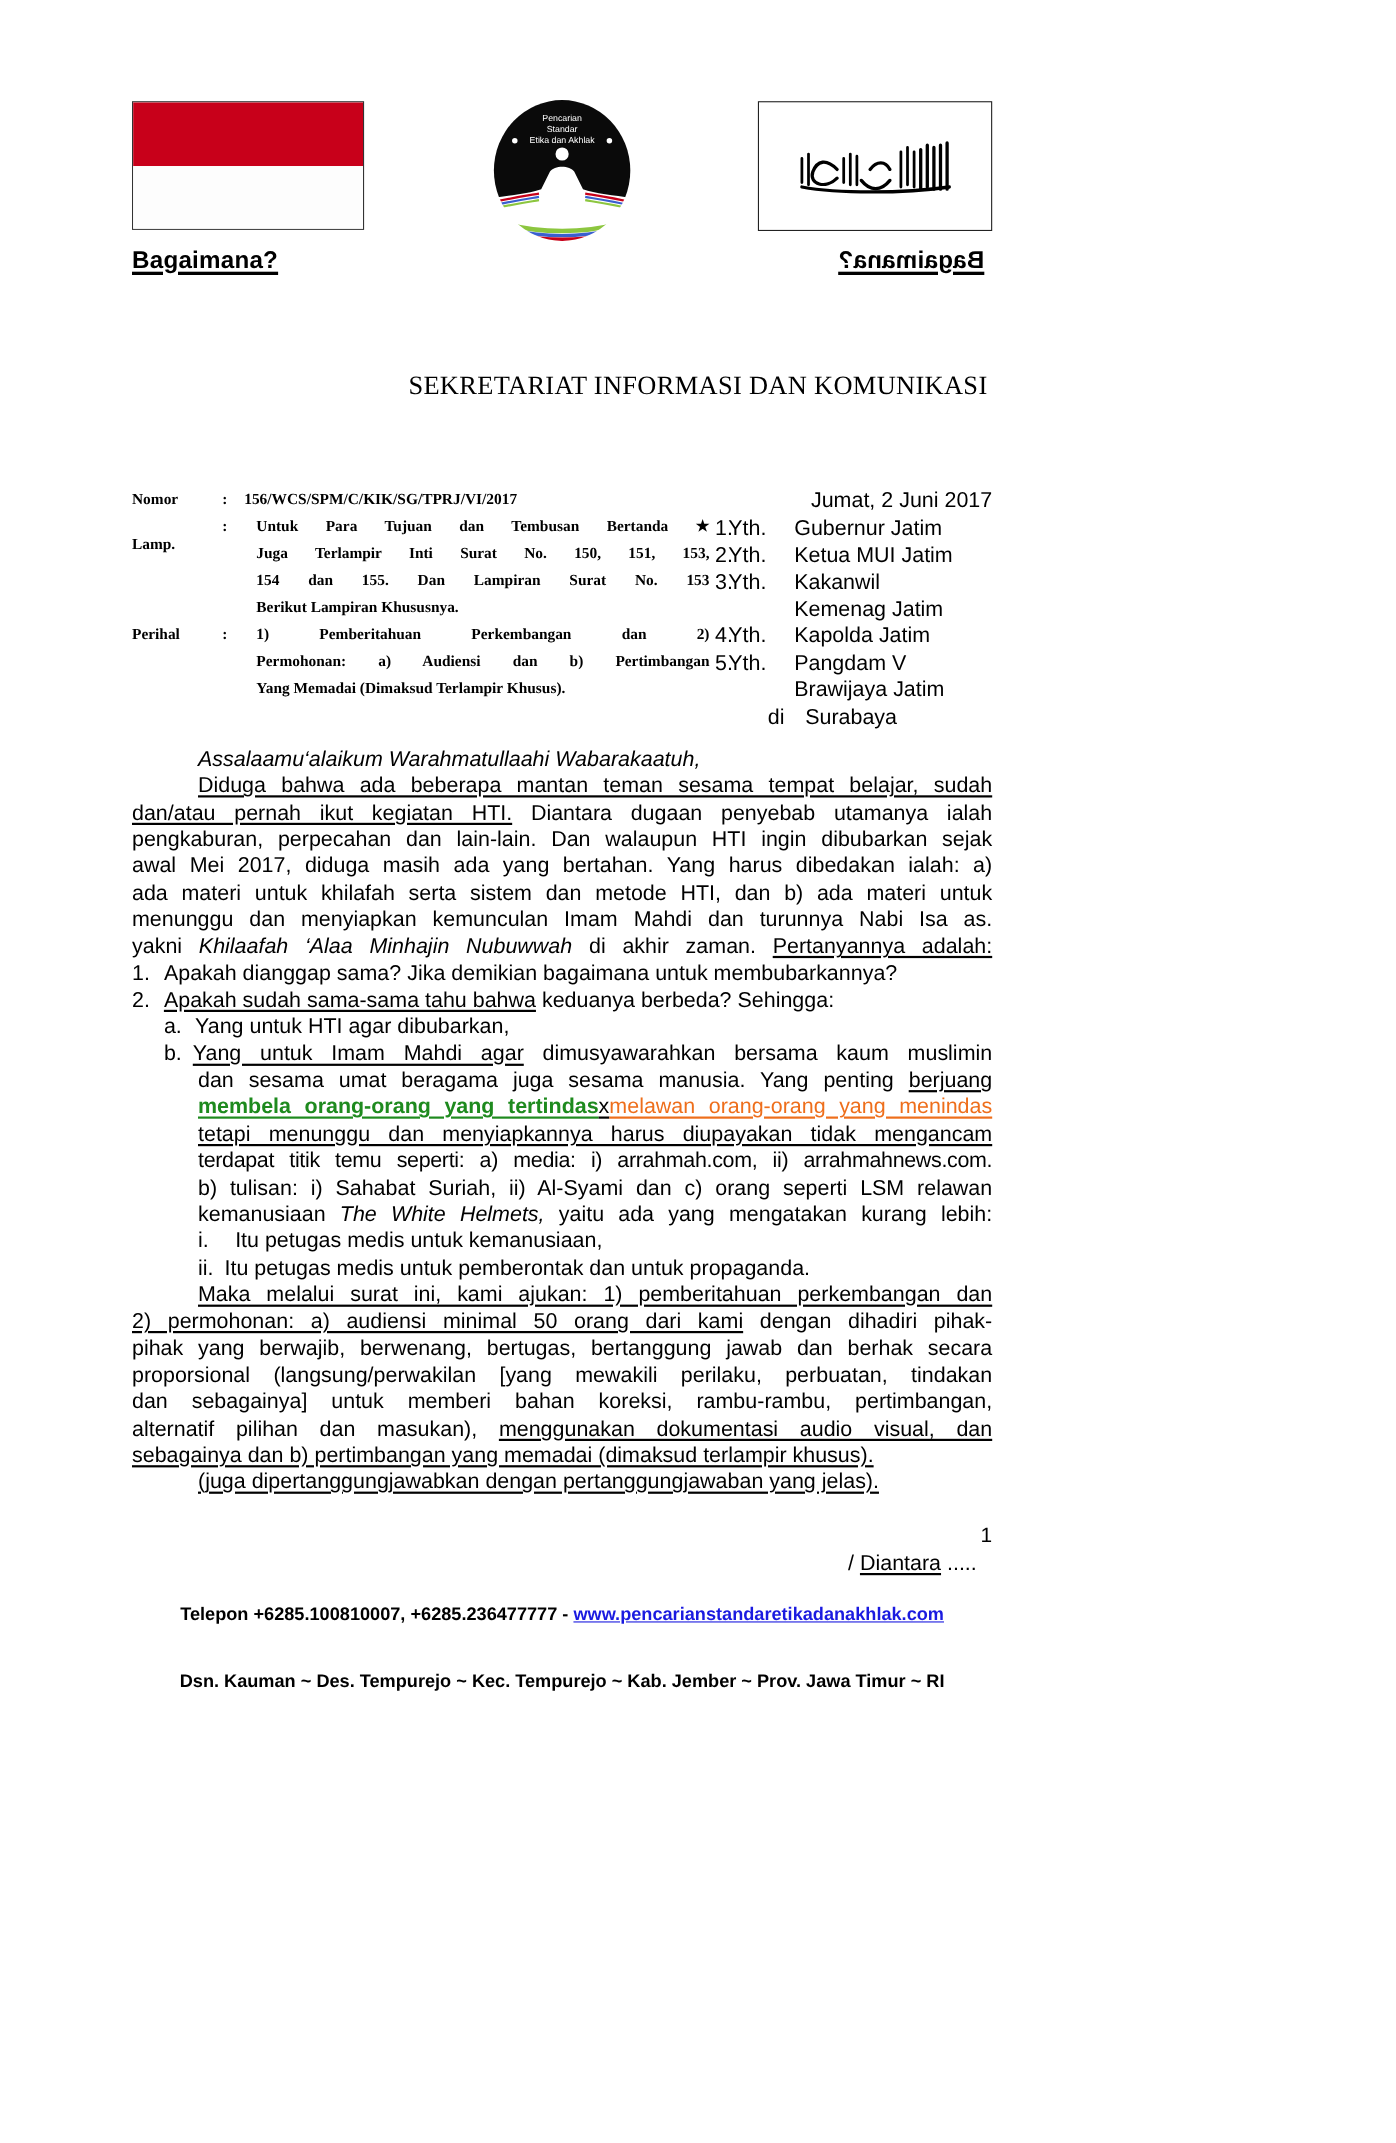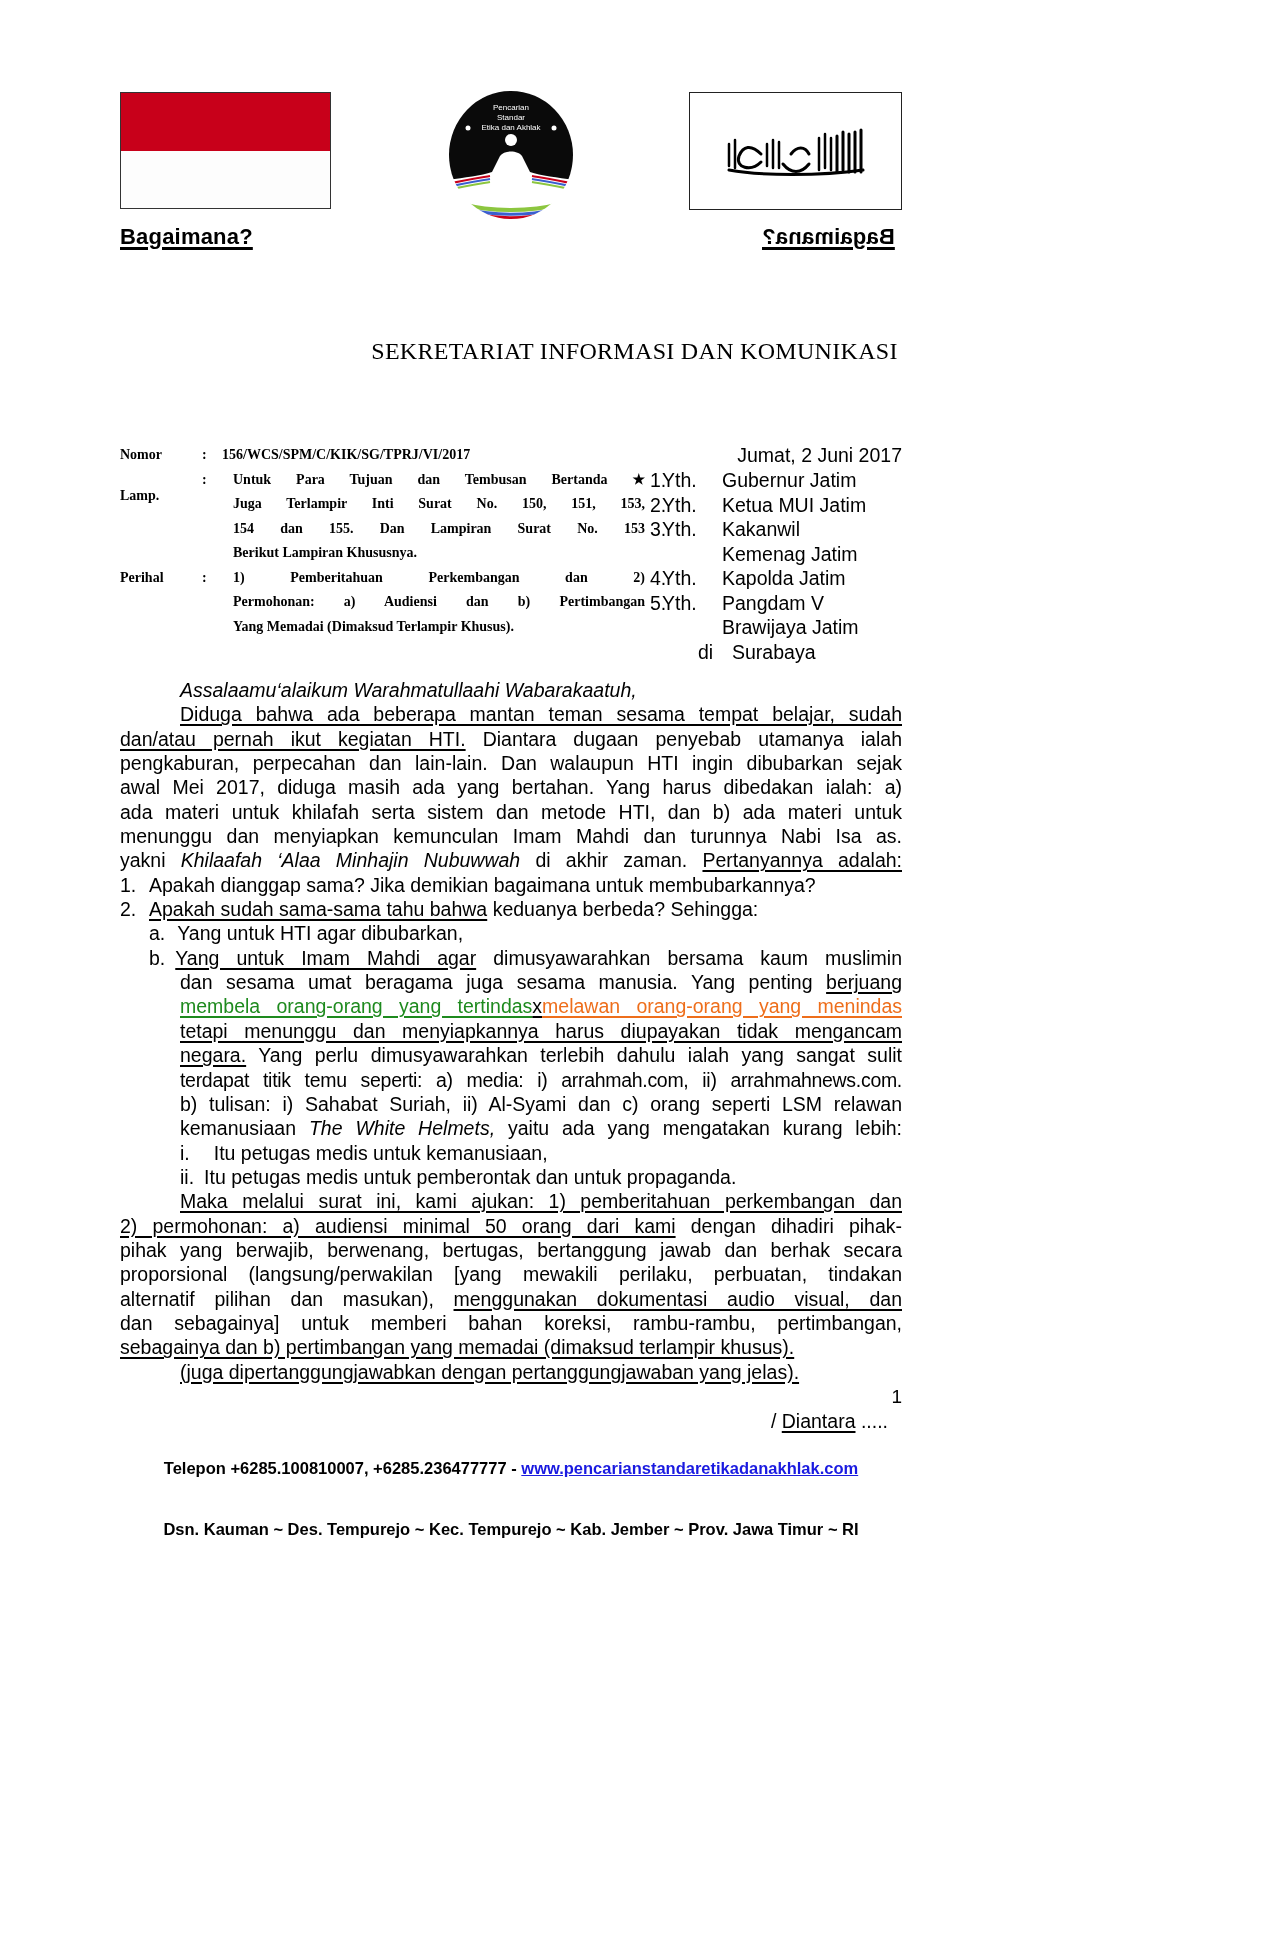--- a/index.html
+++ b/index.html
@@ -29,21 +29,21 @@
   .rlist .yth { position:absolute; left:12px; }
   .rlist .txt { position:absolute; left:72px; }
   .rlist .di { position:absolute; left:48px; }
   .rlist .di-txt { position:absolute; left:82px; }
   .body { left: 120px; top: 678px; width: 782px; font-family: "Liberation Sans", sans-serif; font-size: 19.5px; line-height: 24.35px; }
   .body .ln { display:block; height: 24.35px; white-space: nowrap; text-align: justify; text-align-last: justify; }
   .body .ln.left { text-align-last: left; }
   .body .ind { padding-left: 60px; }
   .u { text-decoration: underline; text-decoration-thickness: 2px; text-underline-offset: 3px; }
   .it { font-style: italic; }
-  .green { color: #1e8a1e; }
+  .green { color: #1e8a1e; font-weight: bold; }
   .orange { color: #ee6e1b; }
   .lst { position: relative; }
   .lst .n { position:absolute; left:0; }
   .pnum { left: 880px; top: 1386px; font-family: "Liberation Sans", sans-serif; font-size: 19px; width: 22px; text-align: right; }
   .next { left: 740px; top: 1410px; width: 148px; text-align: right; font-family: "Liberation Sans", sans-serif; font-size: 19.5px; }
   .foot { left: 120px; width: 782px; text-align: center; font-family: "Liberation Sans", sans-serif; font-weight: bold; font-size: 16.5px; white-space: nowrap; }
   .foot1 { top: 1520px; }
   .foot2 { top: 1459px; }
   .link { color: #1a1ae0; text-decoration: underline; }
 </style>
@@ -177,34 +177,33 @@
 
   <span class="ln left lst"><span class="n">1.</span><span style="padding-left:29px">Apakah dianggap sama? Jika demikian bagaimana untuk membubarkannya?</span></span>
   <span class="ln left lst"><span class="n">2.</span><span style="padding-left:29px" class="u">Apakah sudah sama-sama tahu bahwa</span><span> keduanya berbeda? Sehingga:</span></span>
 
   <span class="ln left lst" style="padding-left:29px"><span>a.</span><span style="padding-left:12px">Yang untuk HTI agar dibubarkan,</span></span>
 
   <span class="ln lst" style="padding-left:29px"><span>b.</span><span style="padding-left:10px" class="u">Yang untuk Imam Mahdi agar</span><span> dimusyawarahkan bersama kaum muslimin</span></span>
   <span class="ln" style="padding-left:60px"><span>dan sesama umat beragama juga sesama manusia. Yang penting </span><span class="u">berjuang</span></span>
   <span class="ln" style="padding-left:60px"><span class="u green">membela orang-orang yang tertindas</span><span class="u">x</span><span class="u orange">melawan orang-orang yang menindas</span></span>
   <span class="ln" style="padding-left:60px"><span class="u">tetapi menunggu dan menyiapkannya harus diupayakan tidak mengancam</span></span>
-  <span class="ln" style="padding-left:60px"><span class="u">negara.</span><span> Yang perlu dimusyawarahkan terlebih dahulu ialah yang sangat sulit</span></span>
   <span class="ln" style="padding-left:60px; letter-spacing:-0.3px">terdapat titik temu seperti: a) media: i) arrahmah.com, ii) arrahmahnews.com.</span>
   <span class="ln" style="padding-left:60px">b) tulisan: i) Sahabat Suriah, ii) Al-Syami dan c) orang seperti LSM relawan</span>
   <span class="ln" style="padding-left:60px"><span>kemanusiaan </span><span class="it">The White Helmets,</span><span> yaitu ada yang mengatakan kurang lebih:</span></span>
 
   <span class="ln left lst" style="padding-left:60px"><span>i.</span><span style="padding-left:24px">Itu petugas medis untuk kemanusiaan,</span></span>
   <span class="ln left lst" style="padding-left:60px"><span>ii.</span><span style="padding-left:10px">Itu petugas medis untuk pemberontak dan untuk propaganda.</span></span>
 
   <span class="ln ind"><span class="u">Maka melalui surat ini, kami ajukan: 1) pemberitahuan perkembangan dan</span></span>
   <span class="ln"><span class="u">2) permohonan: a) audiensi minimal 50 orang dari kami</span><span> dengan dihadiri pihak-</span></span>
   <span class="ln">pihak yang berwajib, berwenang, bertugas, bertanggung jawab dan berhak secara</span>
   <span class="ln">proporsional (langsung/perwakilan [yang mewakili perilaku, perbuatan, tindakan</span>
+  <span class="ln">dan sebagainya] untuk memberi bahan koreksi, rambu-rambu, pertimbangan,</span>
   <span class="ln"><span>alternatif pilihan dan masukan), </span><span class="u">menggunakan dokumentasi audio visual, dan</span></span>
-  <span class="ln">dan sebagainya] untuk memberi bahan koreksi, rambu-rambu, pertimbangan,</span>
   <span class="ln left"><span class="u">sebagainya dan b) pertimbangan yang memadai (dimaksud terlampir khusus).</span></span>
   <span class="ln left ind"><span class="u">(juga dipertanggungjawabkan dengan pertanggungjawaban yang jelas).</span></span>
 </div>
 
 <div class="abs pnum">1</div>
 <div class="abs next"><span>/ </span><span class="u">Diantara</span><span> .....</span></div>
 
 <div class="abs foot foot1">Dsn. Kauman ~ Des. Tempurejo ~ Kec. Tempurejo ~ Kab. Jember ~ Prov. Jawa Timur ~ RI</div>
 <div class="abs foot foot2"><span>Telepon +6285.100810007, +6285.236477777 - </span><span class="link">www.pencarianstandaretikadanakhlak.com</span></div>
 

